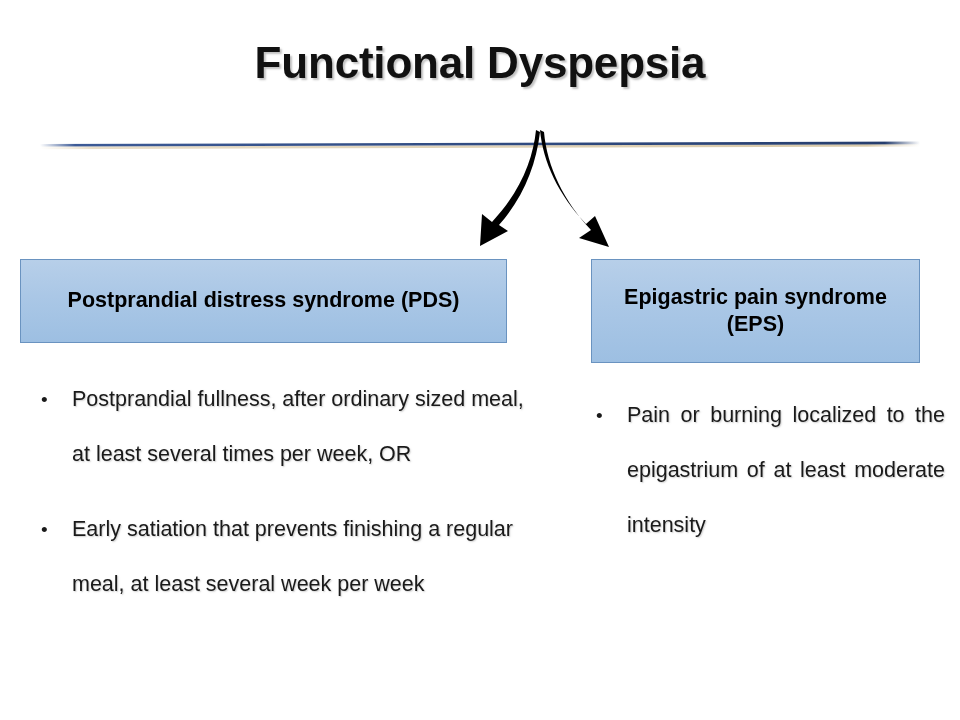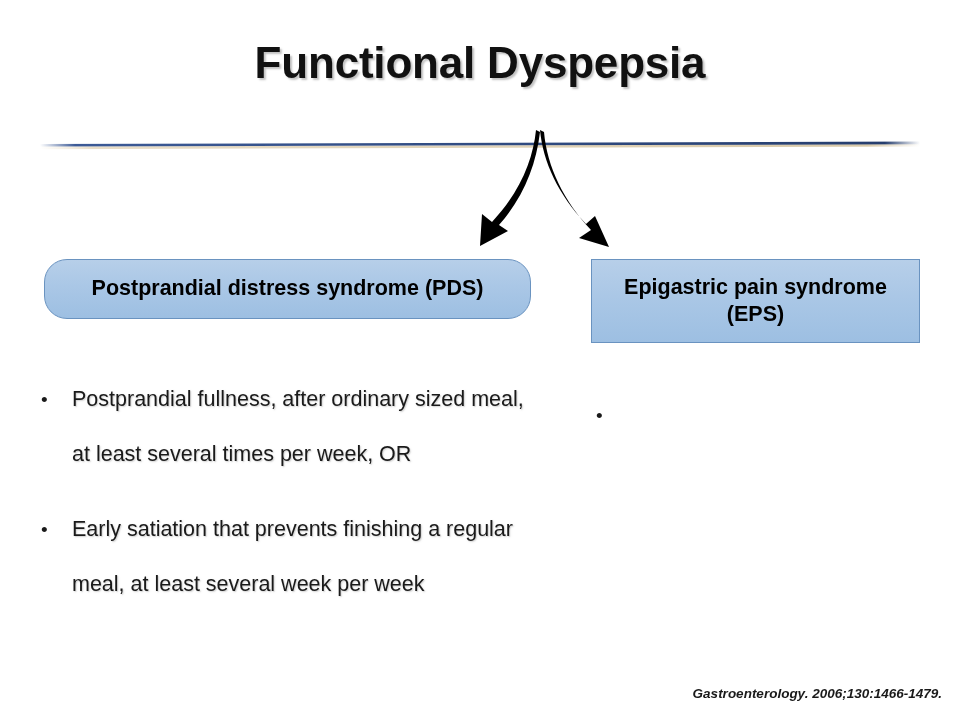--- a/index.html
+++ b/index.html
@@ -61,31 +61,30 @@
     align-items: center;
     justify-content: center;
     text-align: center;
     font-weight: bold;
     font-size: 21.5px;
     color: #000000;
     line-height: 1.26;
     padding: 0 10px;
   }
   #box-pds {
-    left: 44px;
+    left: 20px;
     top: 259px;
     width: 487px;
-    height: 60px;
-    border-radius: 23px;
+    height: 84px;
   }
   #box-eps {
     left: 591px;
     top: 259px;
     width: 329px;
-    height: 84px;
+    height: 104px;
   }
 
   
   .col {
     position: absolute;
   }
   #col-pds {
     left: 30px;
     top: 372px;
     width: 500px;
@@ -198,18 +197,18 @@
     </div>
     <div class="bullet-row">
       <span class="bullet-dot">•</span>
       <span class="bullet-text">Early satiation that prevents finishing a regular meal, at least several week per week</span>
     </div>
   </div>
 
   <div class="col" id="col-eps">
     <div class="bullet-row">
       <span class="bullet-dot">•</span>
+      <span class="bullet-text">Pain or burning localized to the epigastrium of at least moderate intensity</span>
     </div>
   </div>
 
-  <div id="citation">Gastroenterology.  2006;130:1466-1479.</div>
 
 </div>
 
 </body></html>

